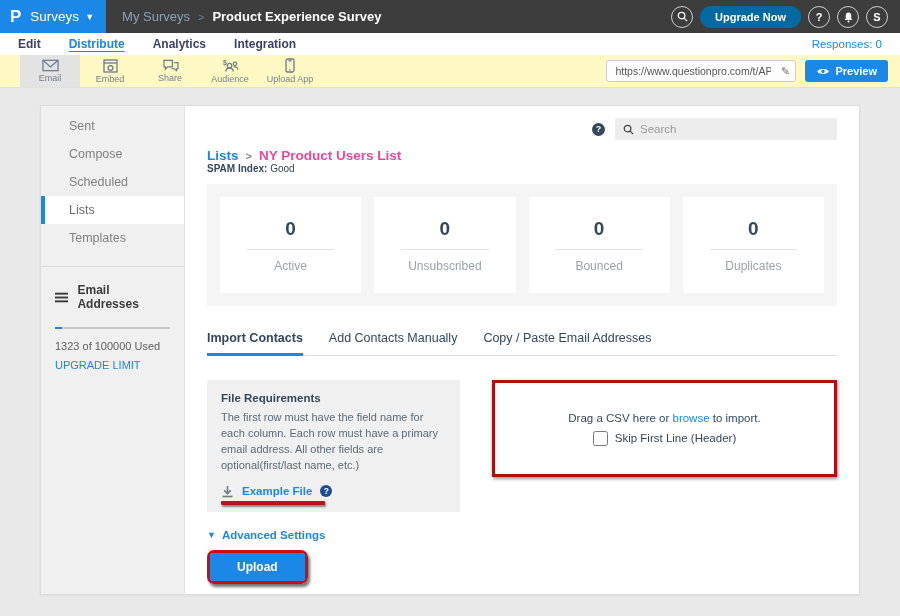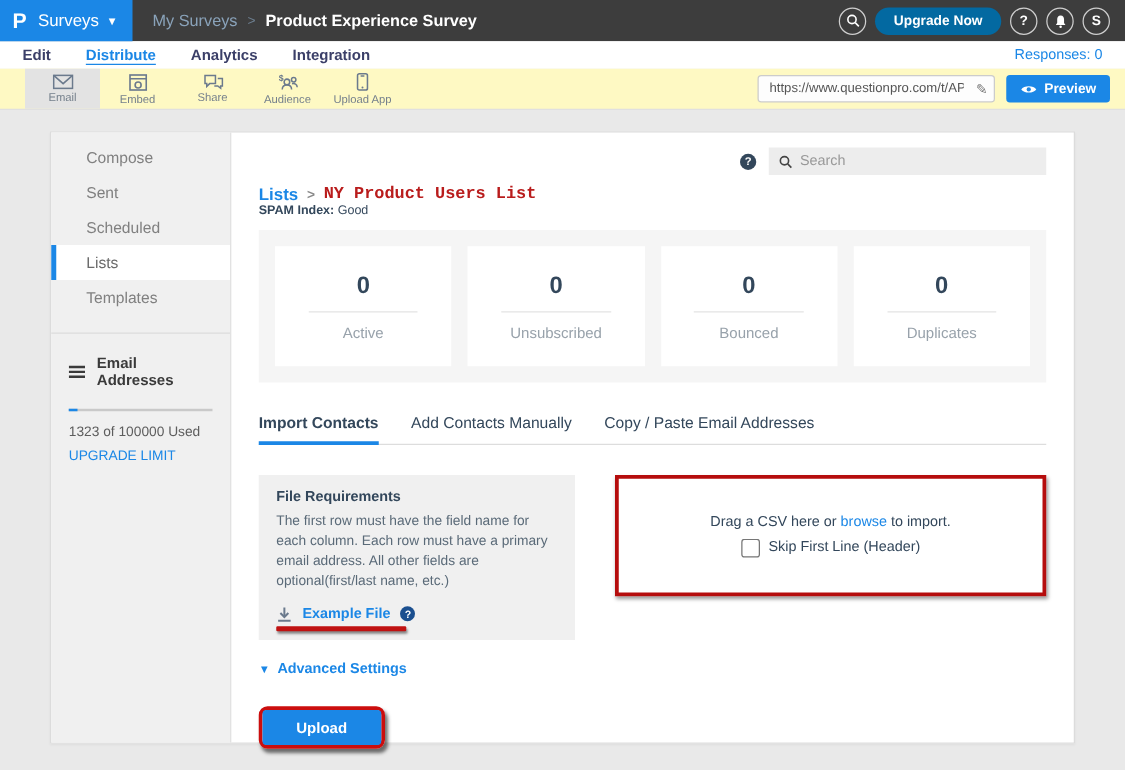--- a/index.html
+++ b/index.html
@@ -55,21 +55,21 @@
   .main { flex:1; padding:0 22px; position:relative; }
   .search-row { display:flex; justify-content:flex-end; align-items:center; gap:10px; margin-top:12px; }
   .help-badge { width:13px; height:13px; border-radius:50%; background:#33475b; color:#fff; font-size:9px; font-weight:bold; display:flex; align-items:center; justify-content:center; cursor:pointer; }
   .search-box { width:222px; height:22px; background:#ededed; display:flex; align-items:center; padding:0 8px; gap:6px; }
   .search-box input { flex:1; border:none; outline:none; background:transparent; font-size:11.5px; color:#555; font-family:"Liberation Sans",sans-serif; }
   .search-box input::placeholder { color:#999; }
 
   .list-breadcrumb { margin-top:8px; font-size:13.5px; font-weight:600; display:flex; gap:7px; align-items:center; }
   .lb-parent { color:#1b87e6; cursor:pointer; }
   .lb-sep { color:#8a8a8a; font-size:11px; }
-  .lb-current { color:#b91c1c;font-family:Liberation Mono, monospace; }
+  .lb-current { color:#ec4899; }
   .spam-row { font-size:10px; color:#33475b; }
   .spam-label { font-weight:bold; }
 
   .stats { margin-top:10px; background:#f5f5f5; padding:13px; display:flex; gap:13px; }
   .stat-card { flex:1; background:#fff; height:96px; display:flex; flex-direction:column; align-items:center; justify-content:center; }
   .stat-value { font-size:19px; font-weight:bold; color:#33475b; }
   .stat-div { width:62%; border-top:1px solid #e3e3e3; margin:9px 0; }
   .stat-label { font-size:12px; color:#98a2ab; }
 
   .tabs { margin-top:25px; border-bottom:1px solid #ddd; display:flex; gap:26px; }
@@ -87,21 +87,21 @@
 
   .dropzone { flex:1; height:97px; background:#fff; border:3px solid #b50d0d; box-shadow:1px 2px 3px rgba(0,0,0,0.4); display:flex; flex-direction:column; align-items:center; justify-content:center; gap:7px; }
   .dz-line { font-size:11.5px; color:#33475b; }
   .dz-browse { color:#1b87e6; cursor:pointer; }
   .dz-check-row { display:flex; align-items:center; gap:7px; font-size:11.5px; color:#33475b; }
   .dz-check-row input { width:15px; height:15px; accent-color:#1b87e6; }
 
   .adv-row { margin-top:17px; display:flex; align-items:center; gap:6px; color:#1b87e6; font-size:11.5px; font-weight:600; cursor:pointer; }
   .adv-caret { font-size:9px; }
 
-  .upload-wrap { margin-top:24px; display:inline-block; border:3px solid #cb0e0e; border-radius:7px; box-shadow:2px 3px 3px rgba(0,0,0,0.55); }
+  .upload-wrap { margin-top:9px; display:inline-block; border:3px solid #cb0e0e; border-radius:7px; box-shadow:2px 3px 3px rgba(0,0,0,0.55); }
   .upload-btn { display:block; background:#1b87e6; color:#fff; border:none; border-radius:3px; font-size:12px; font-weight:bold; padding:7px 27px; cursor:pointer; }
 
   .icon-stroke { stroke:#6b7a8d; fill:none; stroke-width:1.3; }
 </style>
 </head>
 <body>
 
 <header class="topbar">
   <div class="logo-box">
     <span class="logo-p">P</span>
@@ -196,22 +196,22 @@
       <span>Preview</span>
     </button>
   </div>
 </div>
 
 <div class="page">
   <div class="panel">
 
     <aside class="sidebar">
       <div class="side-menu">
+        <div class="side-item">Sent</div>
         <div class="side-item">Compose</div>
-        <div class="side-item">Sent</div>
         <div class="side-item">Scheduled</div>
         <div class="side-item active">Lists</div>
         <div class="side-item">Templates</div>
       </div>
       <div class="side-section">
         <div class="es-head">
           <svg width="14" height="11" viewBox="0 0 14 11">
               <line x1="0" y1="1.5" x2="14" y2="1.5" stroke="#3a3a3a" stroke-width="2"></line>
               <line x1="0" y1="5.5" x2="14" y2="5.5" stroke="#3a3a3a" stroke-width="2"></line>
               <line x1="0" y1="9.5" x2="14" y2="9.5" stroke="#3a3a3a" stroke-width="2"></line>

